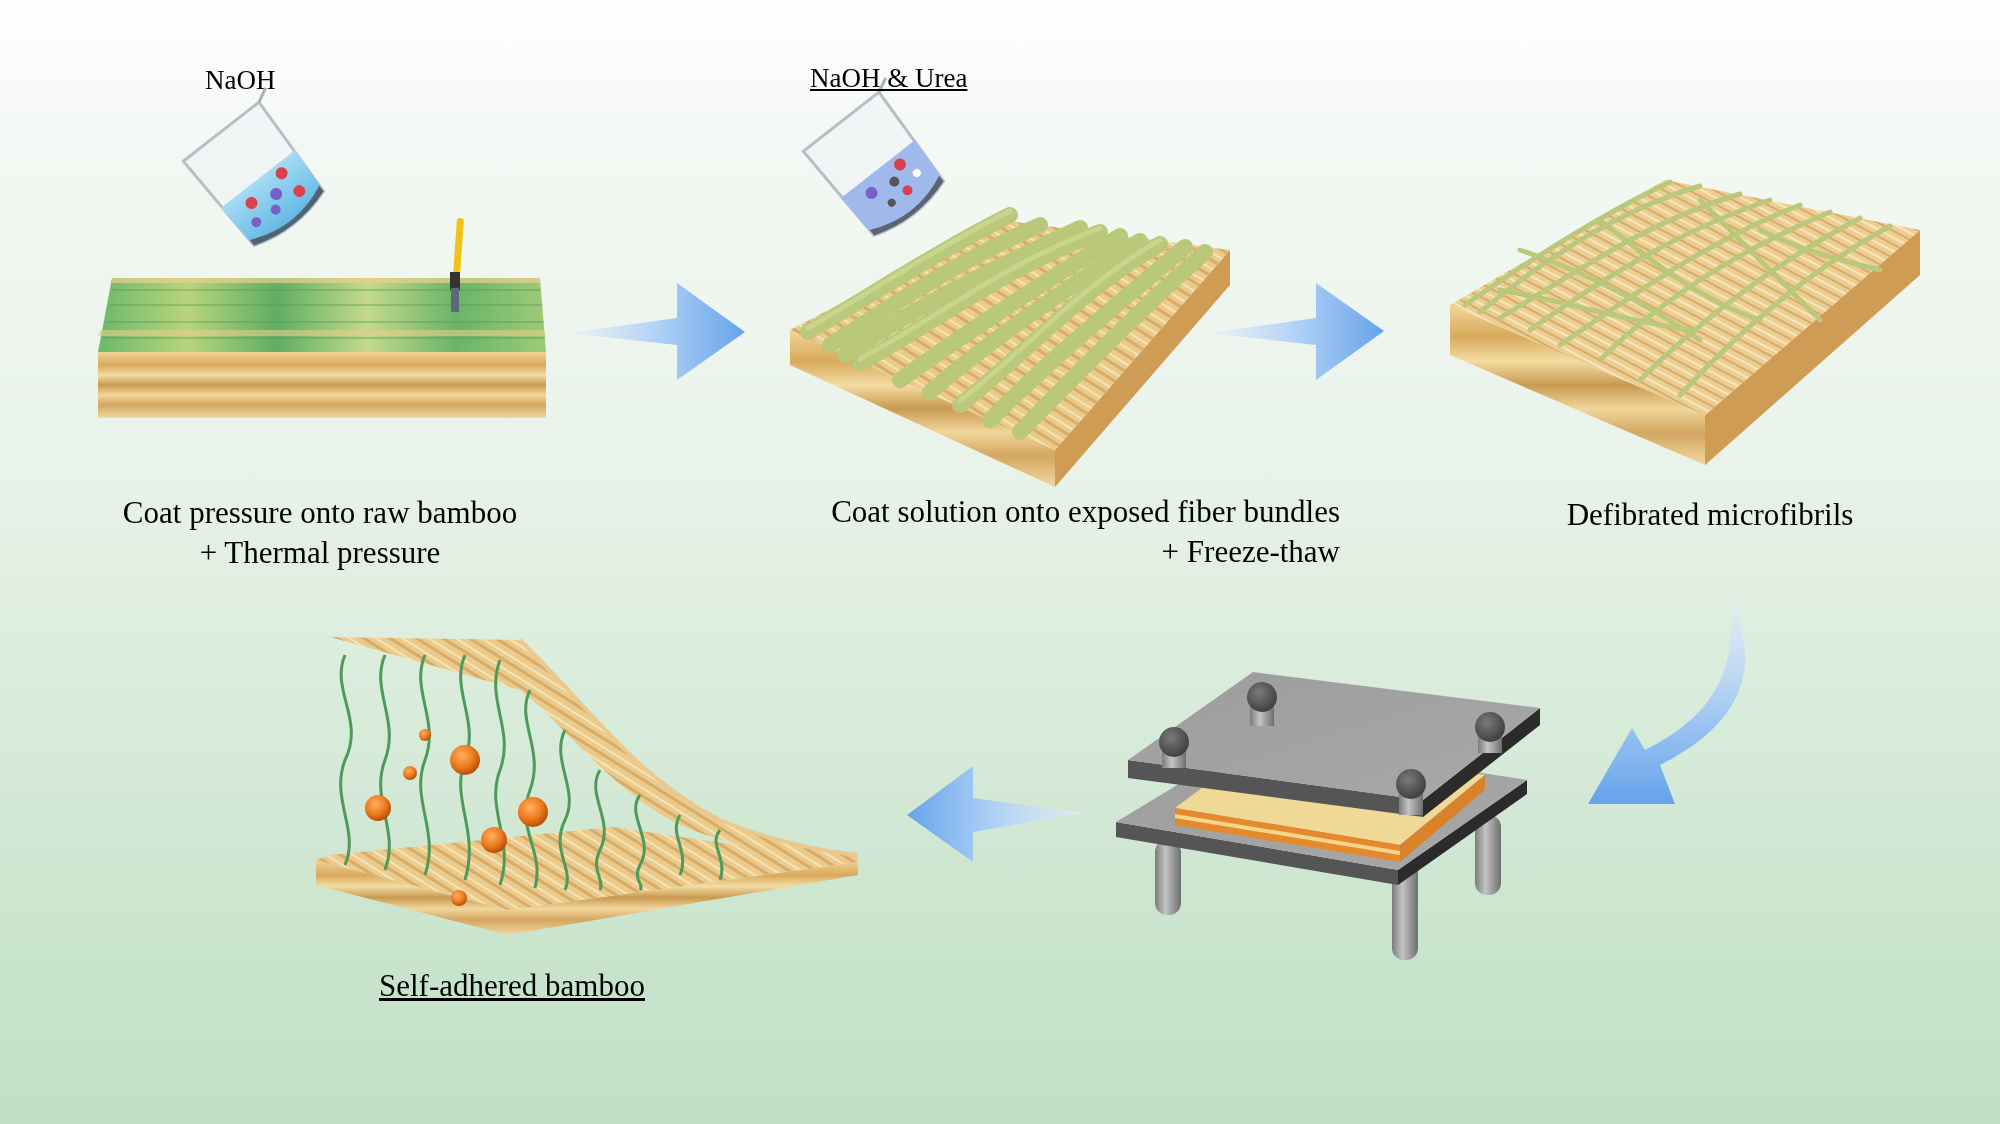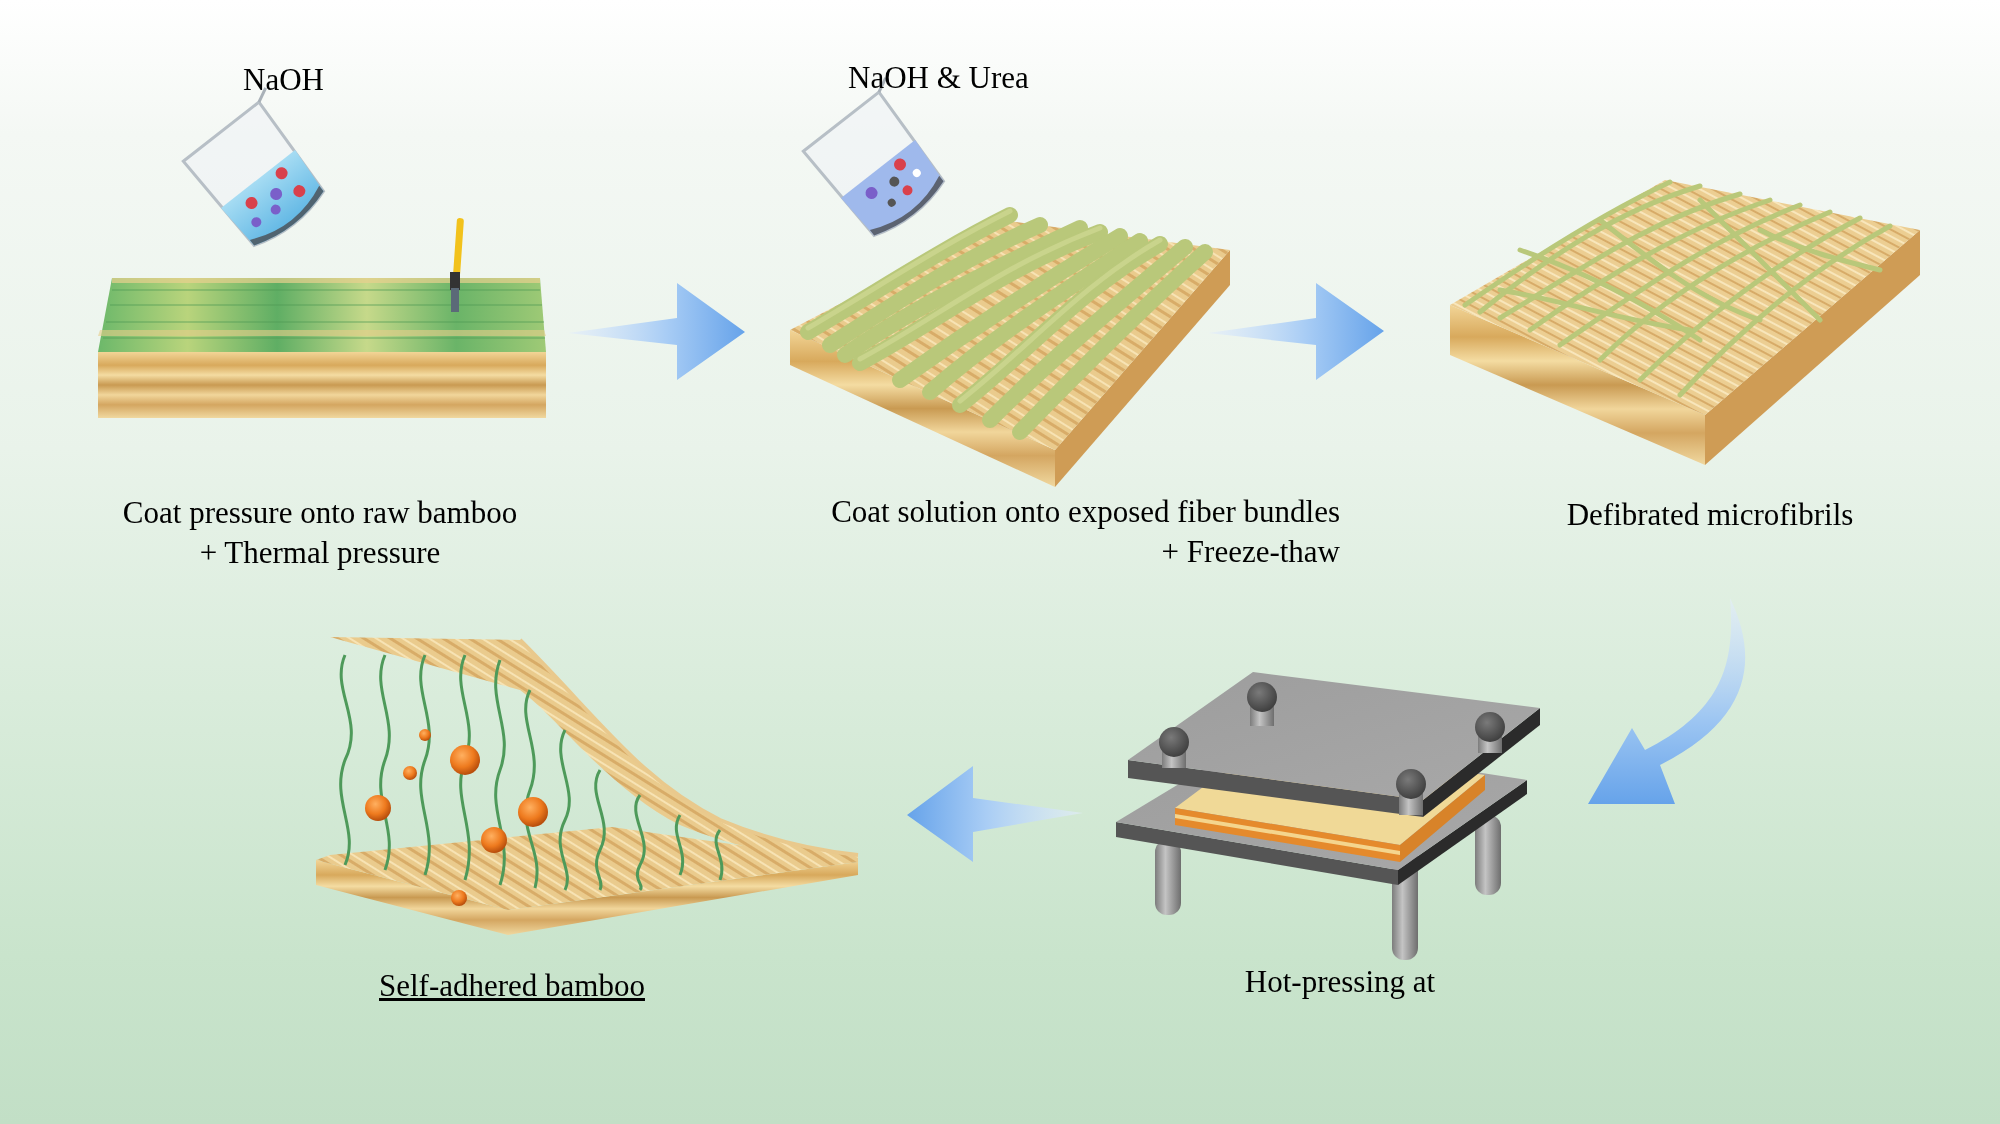--- a/index.html
+++ b/index.html
@@ -6,22 +6,22 @@
   body {
     width: 2000px; height: 1124px; overflow: hidden; position: relative;
     background: linear-gradient(180deg, #ffffff 0%, #f4f8f4 12%, #e9f3ea 40%, #d9ecdb 62%, #c9e4cc 85%, #c2dfc6 100%);
     font-family: "Liberation Serif", "DejaVu Serif", serif;
     color: #000;
   }
   .label {
     position: absolute; text-align: center; font-size: 31px; line-height: 40px;
     white-space: nowrap; font-family: "Liberation Serif", "DejaVu Serif", serif;
   }
-  .reagent { position: absolute; font-size: 31px; line-height: 36px; white-space: nowrap;
-    font-family: "Liberation Serif", "DejaVu Serif", serif; margin-left: 38px; }
+  .reagent { position: absolute; font-size: 27px; line-height: 36px; white-space: nowrap;
+    font-family: "Liberation Serif", "DejaVu Serif", serif; }
   svg.stage { position: absolute; left: 0; top: 0; width: 2000px; height: 1124px; }
 </style>
 </head>
 <body>
 
 <svg class="stage" viewBox="0 0 2000 1124">
   <defs>
     <linearGradient id="arrowGradR" x1="0" y1="0" x2="1" y2="0">
       <stop offset="0" stop-color="#e4eefb" stop-opacity="0.6"></stop>
       <stop offset="0.55" stop-color="#a9cdf5"></stop>
@@ -260,35 +260,34 @@
   </g>
   <g>
     <path d="M1730,598 C1760,660 1750,720 1660,765 L1675,804 L1588,804 L1632,728 L1645,750 C1725,710 1735,660 1730,598 Z" fill="url(#arrowGradC)"></path>
   </g>
   <g>
     <polygon points="1083,813 973,798 973,766 907,815 973,862 973,832" fill="url(#arrowGradL)"></polygon>
   </g>
 </svg>
 
 <div class="reagent" style="left:205px; top:62px;">NaOH</div>
-<div class="reagent" style="left:810px; top:60px;">NaOH &amp; Urea</div>
+<div class="reagent" style="left:810px; top:60px;text-decoration:underline;">NaOH &amp; Urea</div>
 
 <div class="label" style="left:70px; top:493px; width:500px;">
   <div>Coat pressure onto raw bamboo</div>
   <div>+ Thermal pressure</div>
 </div>
 
 <div class="label" style="left:720px; top:492px; width:620px;text-align:right;">
   <div>Coat solution onto exposed fiber bundles</div>
   <div>+ Freeze-thaw</div>
 </div>
 
 <div class="label" style="left:1500px; top:495px; width:420px;">
   <div>Defibrated microfibrils</div>
 </div>
 
 <div class="label" style="left:1080px; top:962px; width:520px;">
-  <div>Hot-pressing at</div>
 </div>
 
 <div class="label" style="left:312px; top:966px; width:400px;text-decoration:underline;">
   <div>Self-adhered bamboo</div>
 </div>
 
 </body></html>

